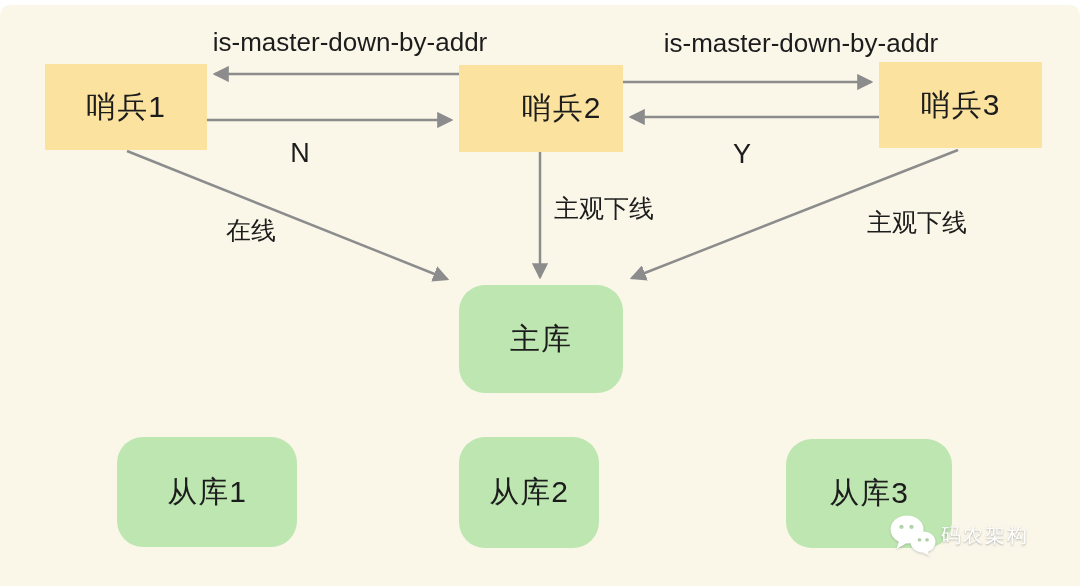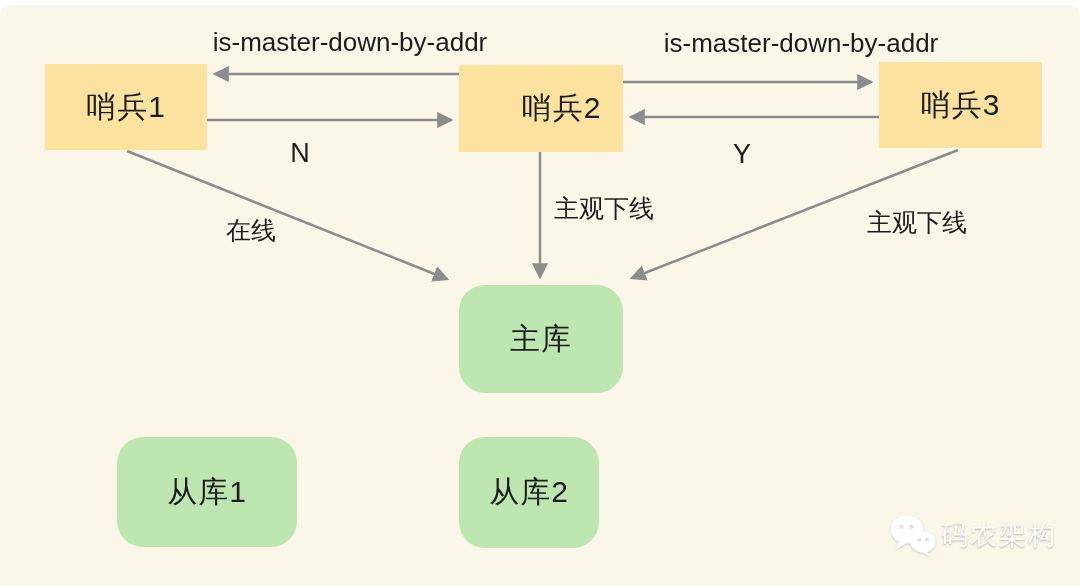--- a/index.html
+++ b/index.html
@@ -59,21 +59,21 @@
 
   .watermark {
     position: absolute;
     left: 889px; top: 514px;
     display: flex;
     align-items: center;
     gap: 5px;
   }
   .watermark .wm-text {
     color: #ffffff;
-    font-size: 27px;
+    font-size: 20px;
     letter-spacing: 2px;
     text-shadow: 0 1px 2px rgba(110,110,110,0.55);
   }
   .wm-icon { display: block; filter: drop-shadow(0 1px 1px rgba(110,110,110,0.35)); }
 </style>
 </head>
 <body>
 
 <div class="canvas"></div>
 
@@ -95,20 +95,21 @@
       <line x1="958" y1="150" x2="632" y2="278" marker-end="url(#ah)"></line>
     </g>
   </svg>
 
   <div class="node sentinel" id="sentinel1">哨兵1</div>
   <div class="node sentinel" id="sentinel2">哨兵2</div>
   <div class="node sentinel" id="sentinel3">哨兵3</div>
   <div class="node db" id="master">主库</div>
   <div class="node db" id="slave1">从库1</div>
   <div class="node db" id="slave2">从库2</div>
+  <div class="node db" id="slave3">从库3</div>
 
   <div class="edge-label centered" id="lbl-imdba-left">is-master-down-by-addr</div>
   <div class="edge-label centered" id="lbl-imdba-right">is-master-down-by-addr</div>
   <div class="edge-label centered" id="lbl-n">N</div>
   <div class="edge-label centered" id="lbl-y">Y</div>
   <div class="edge-label centered" id="lbl-online">在线</div>
   <div class="edge-label" id="lbl-subj-mid">主观下线</div>
   <div class="edge-label centered" id="lbl-subj-right">主观下线</div>
 
   <div class="watermark">

